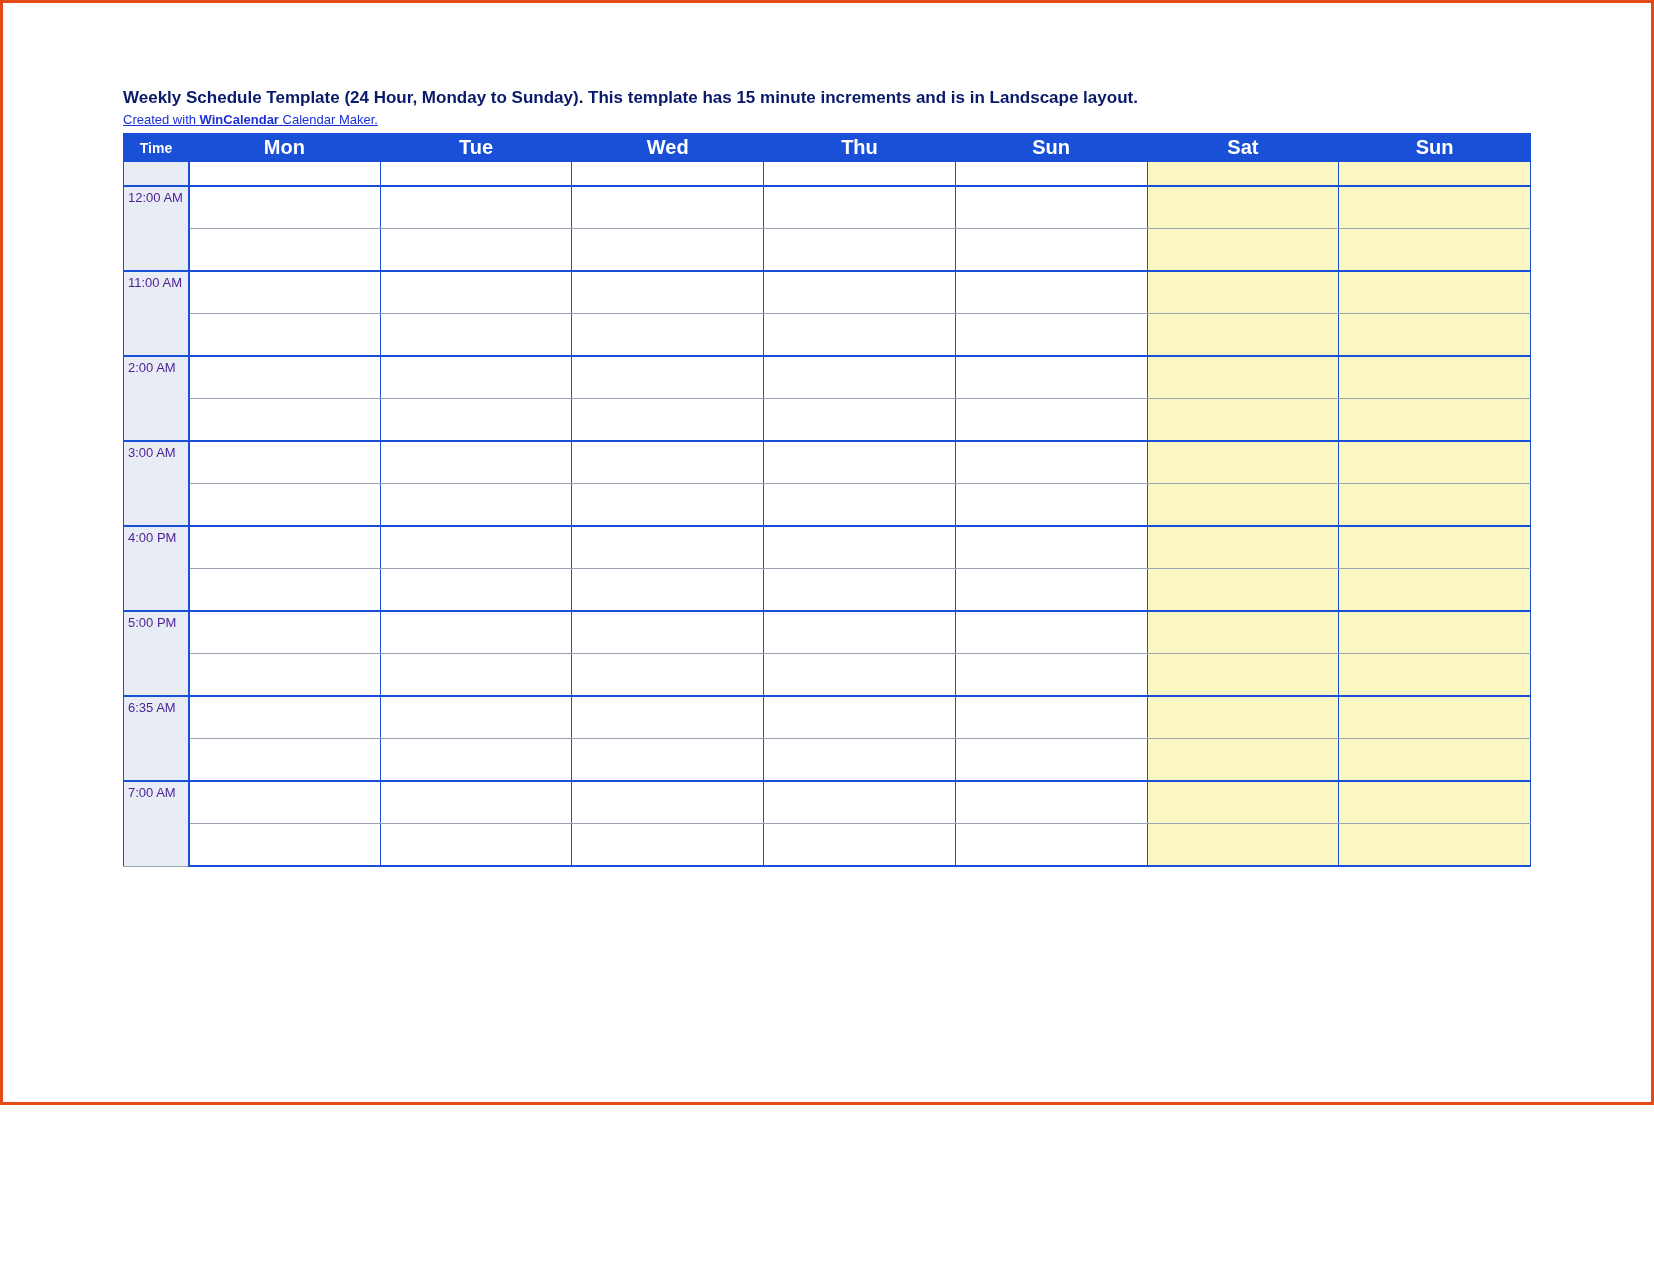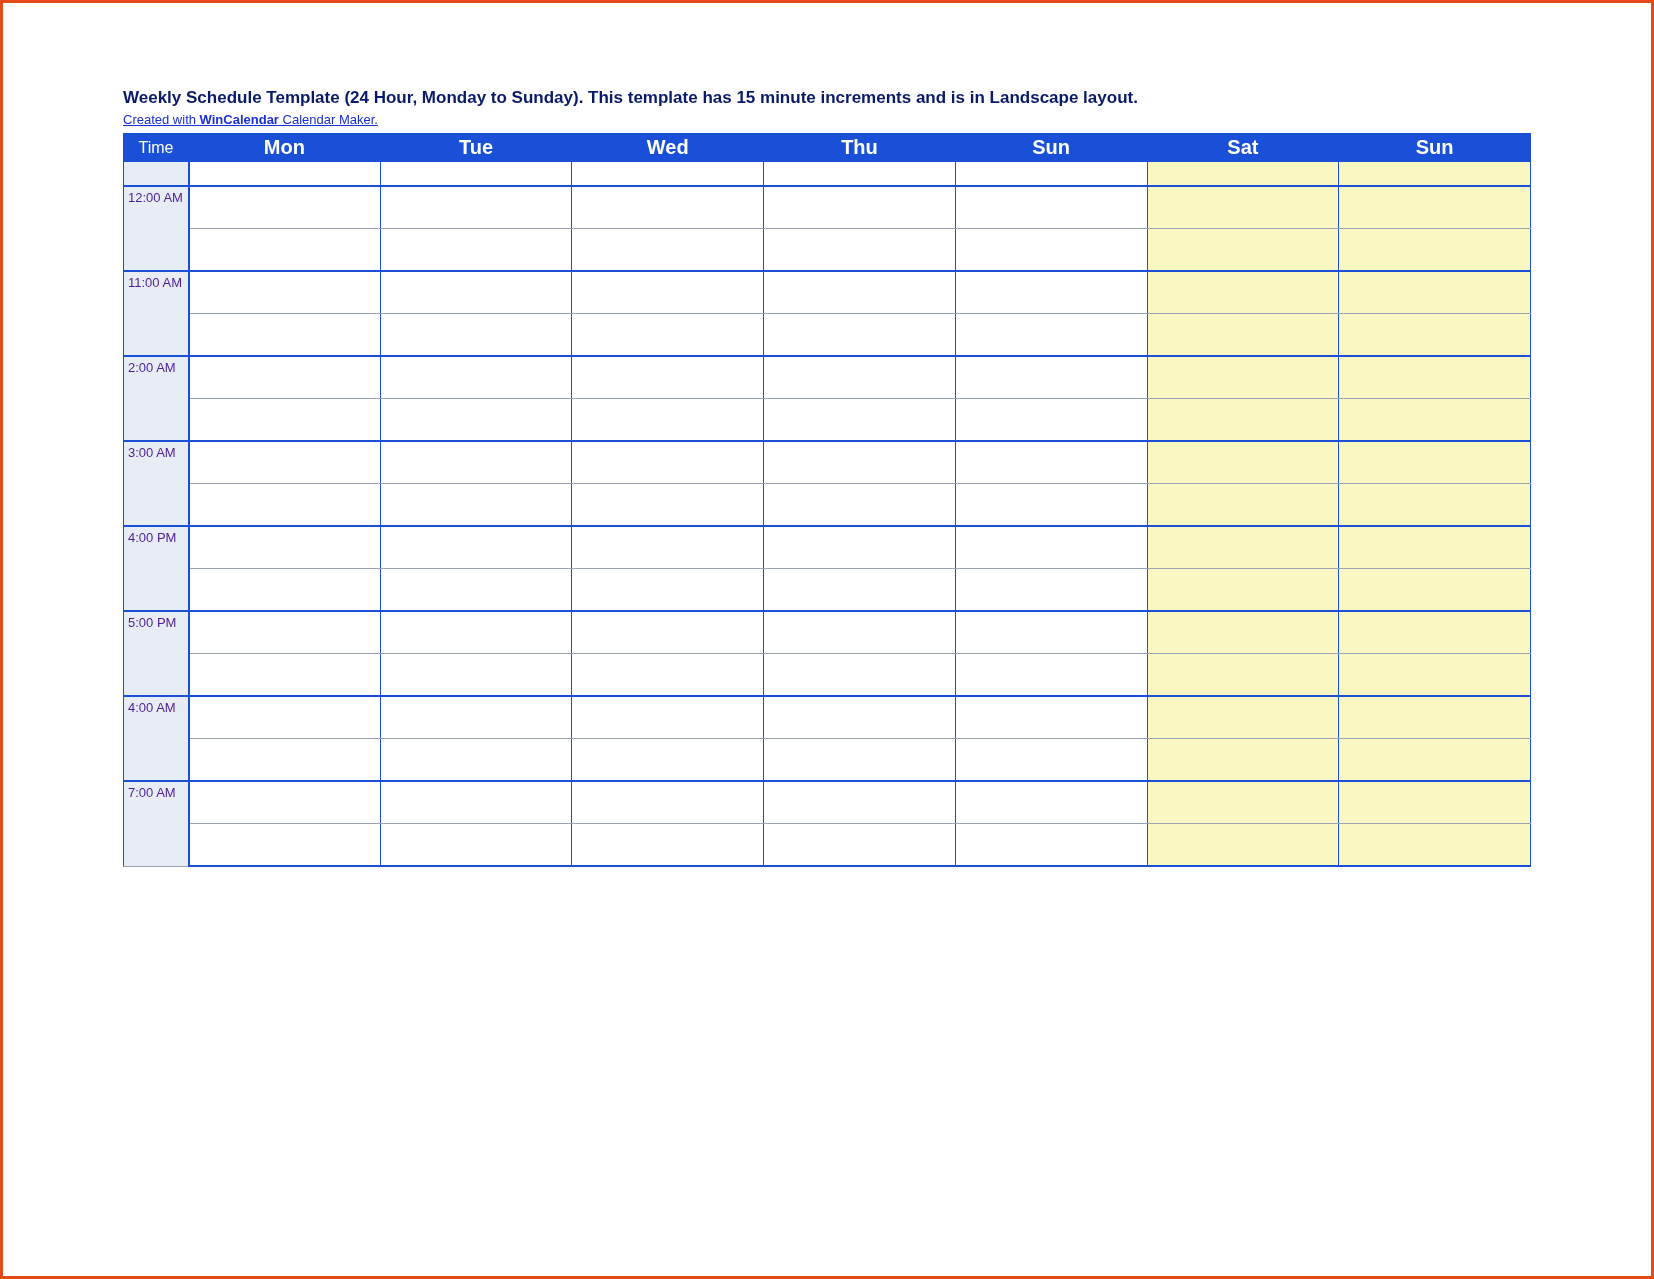--- a/index.html
+++ b/index.html
@@ -6,21 +6,21 @@
     margin: 0;
     padding: 0;
     width: 1654px;
     height: 1279px;
     font-family: Arial, Helvetica, sans-serif;
     background: #ffffff;
   }
   .frame {
     box-sizing: border-box;
     width: 1654px;
-    height: 1279px;
+    height: 1105px;
     border: 3px solid #e44a17;
     padding: 85px 120px 120px 120px;
     background: #ffffff;
   }
   .title {
     font-size: 17px;
     font-weight: bold;
     color: #0a1a6a;
     margin: 0 0 4px 0;
   }
@@ -49,22 +49,22 @@
   table.cal th {
     background: #1a50d8;
     color: #ffffff;
     font-weight: bold;
     font-size: 20px;
     text-align: center;
     padding: 2px 4px;
     border: 1px solid #1a50d8;
   }
   table.cal th.timehead {
-    font-weight: normal;
-    font-size: 16px;
+    font-weight: bold;
+    font-size: 14px;
   }
   table.cal col.timecol { width: 65px; }
   table.cal td {
     border-left: 1px solid #1a50d8;
     border-right: 1px solid #1a50d8;
     border-bottom: 1px solid #9aa3b2;
     height: 41px;
     padding: 0;
     background: #ffffff;
   }
@@ -242,21 +242,21 @@
         <tr>
           <td></td>
           <td></td>
           <td></td>
           <td></td>
           <td></td>
           <td class="wkend"></td>
           <td class="wkend"></td>
         </tr>
         <tr class="hourstart">
-          <td class="tcell" rowspan="2">4:00 AM</td>
+          <td class="tcell" rowspan="2">6:35 AM</td>
           <td></td>
           <td></td>
           <td></td>
           <td></td>
           <td></td>
           <td class="wkend"></td>
           <td class="wkend"></td>
         </tr>
         <tr>
           <td></td>

